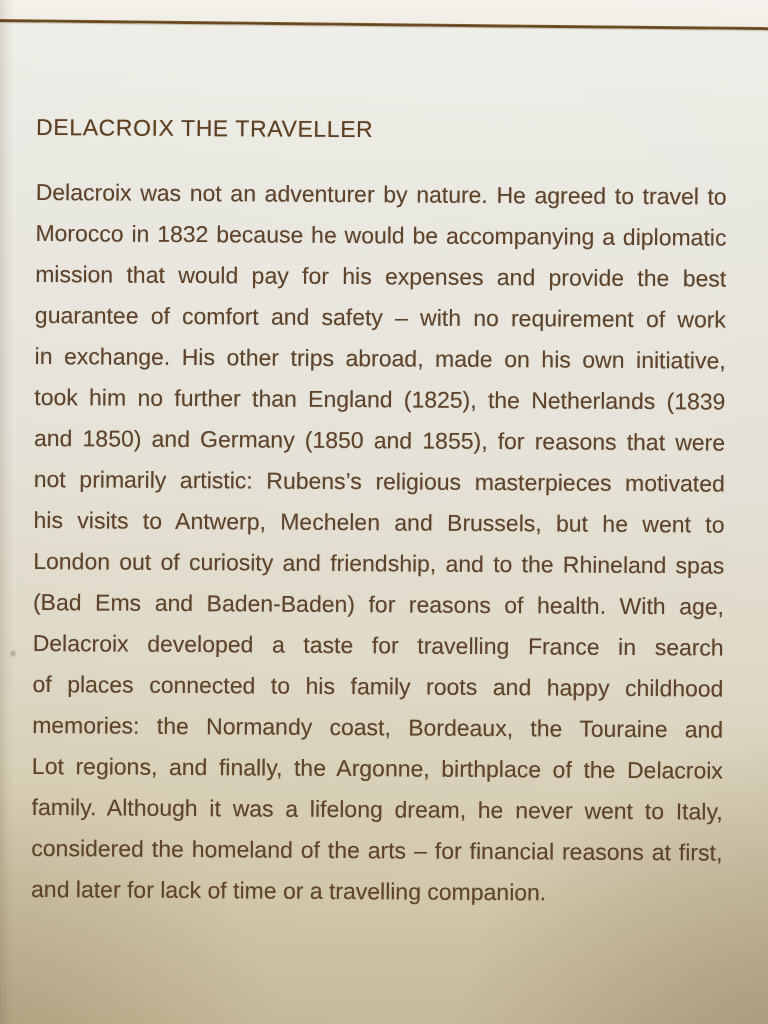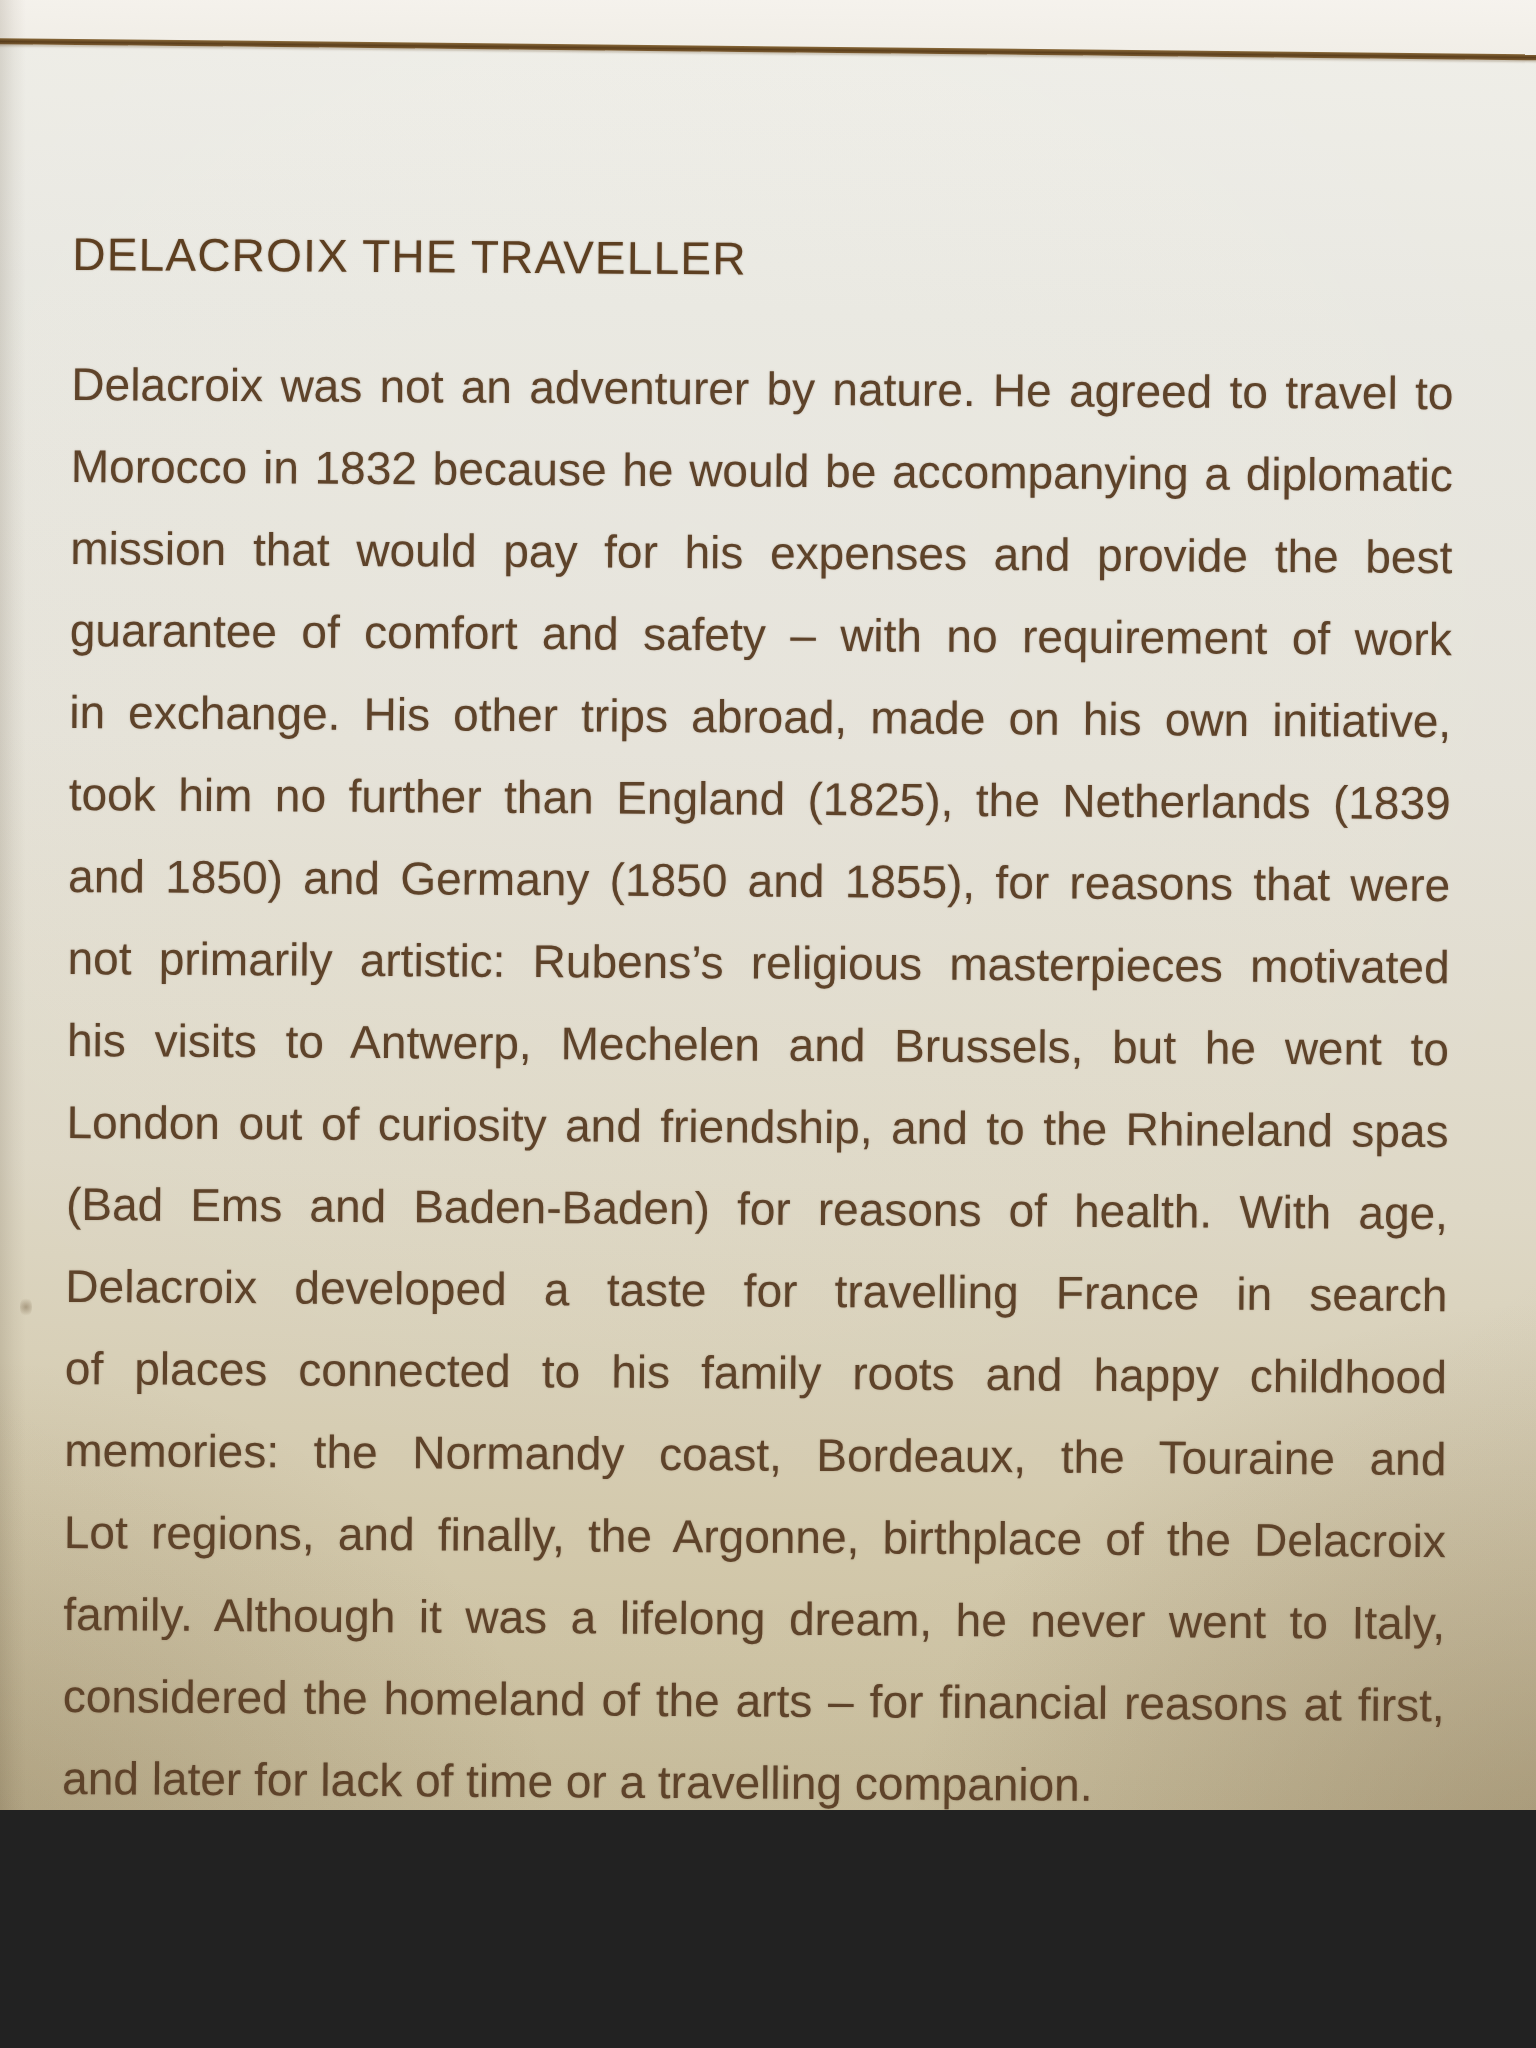--- a/index.html
+++ b/index.html
@@ -3,21 +3,21 @@
 <meta charset="utf-8">
 <style>
   html, body {
     margin: 0;
     padding: 0;
     background: #222;
   }
   .photo {
     position: relative;
     width: 768px;
-    height: 905px;
+    height: 1024px;
     overflow: hidden;
     font-family: "Liberation Sans", "DejaVu Sans", sans-serif;
     
     background:
       radial-gradient(62% 46% at 102% 104%, rgba(97,75,43,0.30), rgba(97,75,43,0) 70%),
       radial-gradient(55% 40% at -2% 103%, rgba(97,75,43,0.22), rgba(97,75,43,0) 70%),
       radial-gradient(150% 115% at 45% 30%, rgba(255,255,255,0.06), rgba(255,255,255,0) 50%, rgba(104,82,50,0.10) 93%),
       linear-gradient(182deg, #f0efe9 0%, #e9e8e1 18%, #e5e2d8 42%, #ded8c6 65%, #d3c9ac 84%, #c7bc9b 100%);
   }
   

